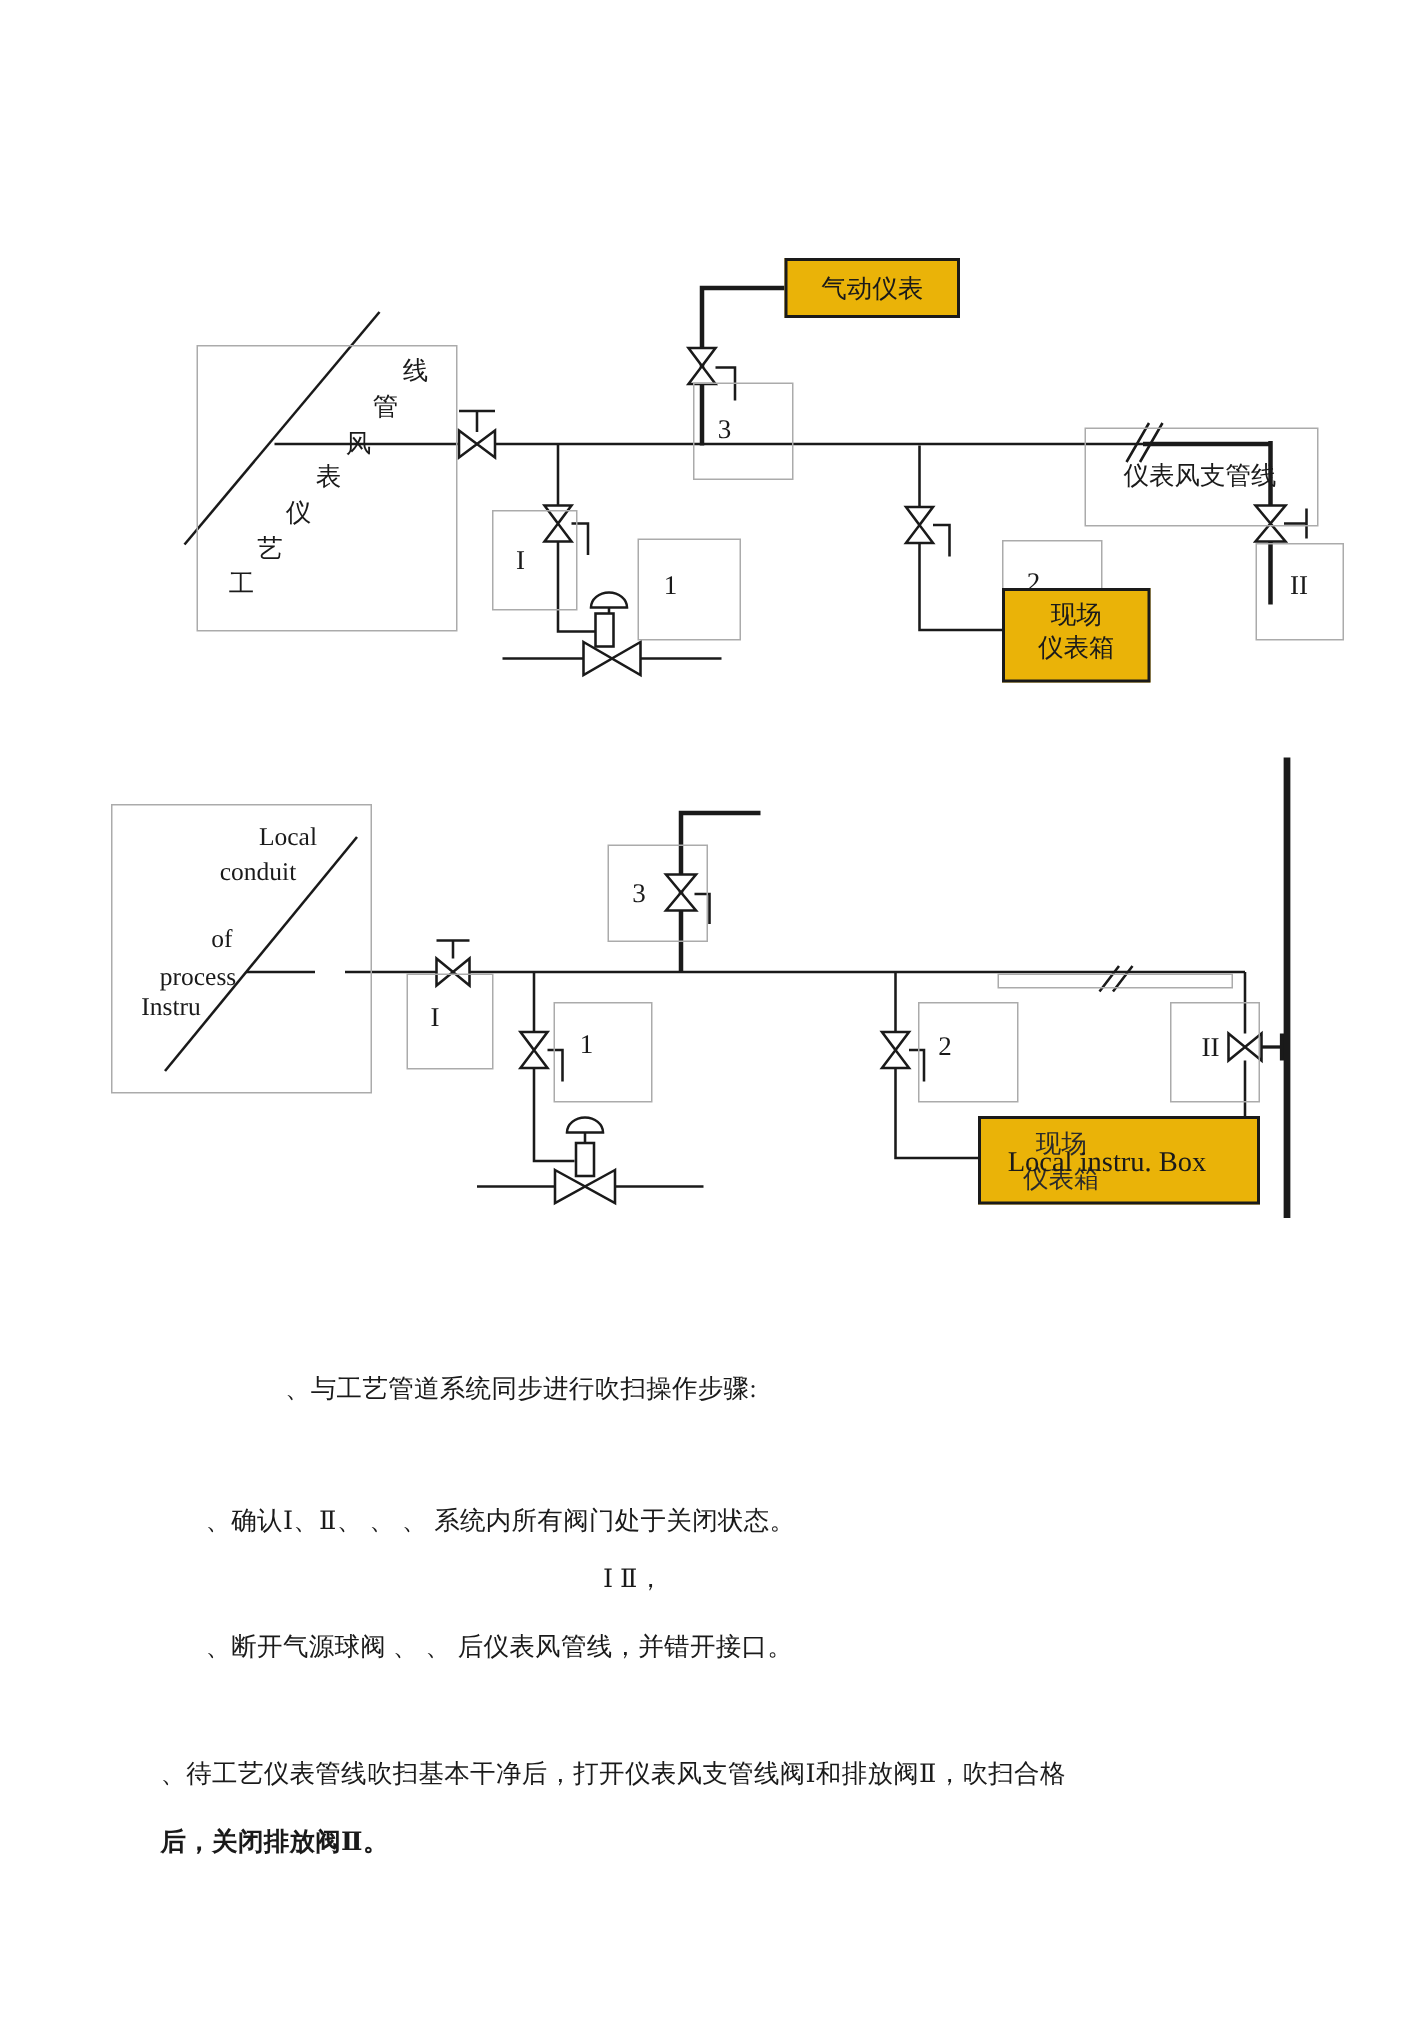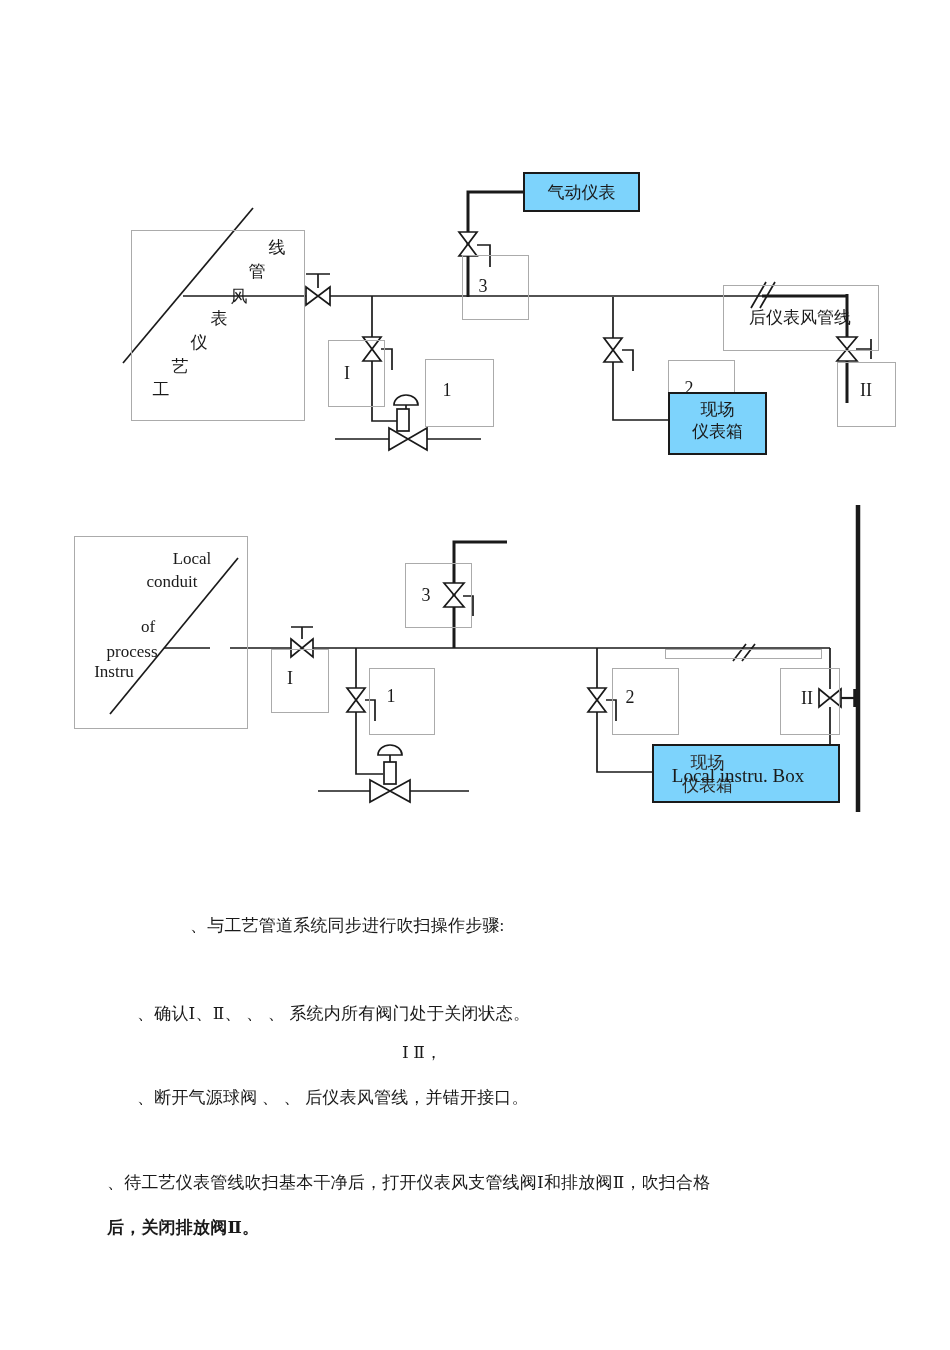--- a/index.html
+++ b/index.html
@@ -1,20 +1,20 @@
 <!DOCTYPE html>
 <html><head>
 <meta charset="utf-8">
 <style>
   html,body{margin:0;padding:0;background:#ffffff;}
   .page{position:relative;width:950px;height:1350px;background:#ffffff;overflow:hidden;
         font-family:"Liberation Serif","DejaVu Serif",serif;color:#1a1a1a;}
   svg.lines{position:absolute;left:0;top:0;}
   .gbox{position:absolute;border:1px solid #ababab;background:transparent;}
-  .sbox{position:absolute;border:2px solid #1a1a1a;background:#7dd3fc;box-sizing:border-box;}
+  .sbox{position:absolute;border:2px solid #1a1a1a;background:#eab308;box-sizing:border-box;}
   .lbl{position:absolute;white-space:nowrap;line-height:1;}
   .ctr{transform:translate(-50%,-50%);}
   .cjk{font-size:17px;}
   .vlabel{font-size:18px;}
   .para{position:absolute;font-size:17px;white-space:nowrap;letter-spacing:0.2px;}
   .boxtxt{display:flex;align-items:center;justify-content:center;width:100%;height:100%;}
 </style>
 </head>
 <body>
 
@@ -101,21 +101,21 @@
   <div class="gbox" style="left:328px;top:340px;width:55px;height:65px;"></div>
   <div class="lbl vlabel ctr" style="left:347px;top:373px;">I</div>
 
   <div class="gbox" style="left:425px;top:359px;width:67px;height:66px;"></div>
   <div class="lbl vlabel ctr" style="left:447px;top:390px;">1</div>
 
   <div class="gbox" style="left:668px;top:360px;width:65px;height:63px;"></div>
   <div class="lbl vlabel ctr" style="left:689px;top:388px;">2</div>
 
   <div class="gbox" style="left:723px;top:285px;width:154px;height:64px;"></div>
-  <div class="lbl cjk ctr" style="left:800px;top:317px;">后仪表风管线</div>
+  <div class="lbl cjk ctr" style="left:800px;top:317px;">仪表风支管线</div>
 
   <div class="gbox" style="left:837px;top:362px;width:57px;height:63px;"></div>
   <div class="lbl vlabel ctr" style="left:866px;top:390px;">II</div>
 
   <div class="sbox" style="left:668px;top:392px;width:99px;height:63px;border-width:2.5px;">
     <div style="text-align:center;padding-top:5px;font-size:17px;line-height:22px;">
       <div>现场</div>
       <div>仪表箱</div>
     </div>
   </div>

